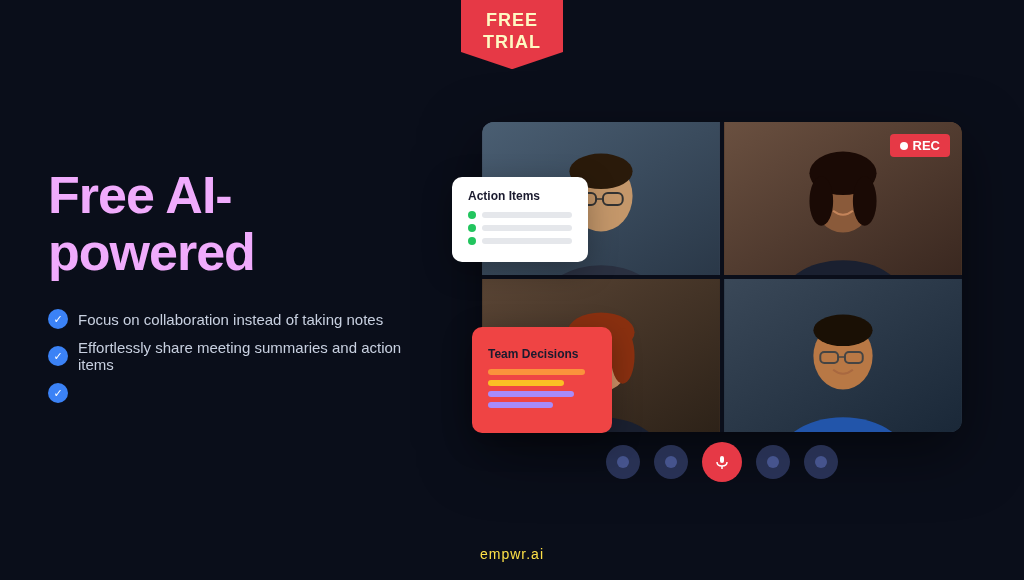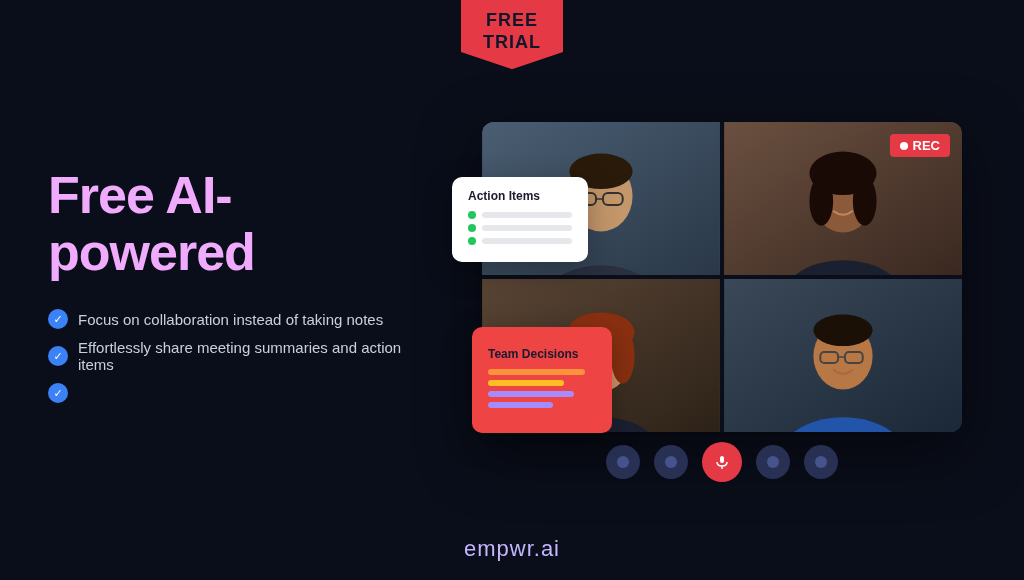--- a/index.html
+++ b/index.html
@@ -82,21 +82,21 @@
       left: 50%;
       transform: translateX(-50%);
       z-index: 10;
       display: flex;
       flex-direction: column;
       align-items: center;
     }
 
     .badge-rect {
       background: #e63946;
-      color: #0f172a;
+      color: #fef9c3;
       font-weight: 900;
       font-size: 18px;
       padding: 10px 22px 16px;
       text-align: center;
       line-height: 1.2;
       clip-path: polygon(0 0, 100% 0, 100% 75%, 50% 100%, 0 75%);
       letter-spacing: 1px;
     }
 
     
@@ -254,22 +254,22 @@
       border-radius: 3px;
       margin-bottom: 5px;
     }
 
     
     .bottom-brand {
       position: absolute;
       bottom: 18px;
       left: 50%;
       transform: translateX(-50%);
-      color: #c4b5fd;
-      font-size: 22px;
+      color: #fde047;
+      font-size: 14px;
       font-weight: 400;
       letter-spacing: 1px;
       z-index: 2;
     }
 
     
     .person-svg {
       width: 100%;
       height: 100%;
     }

